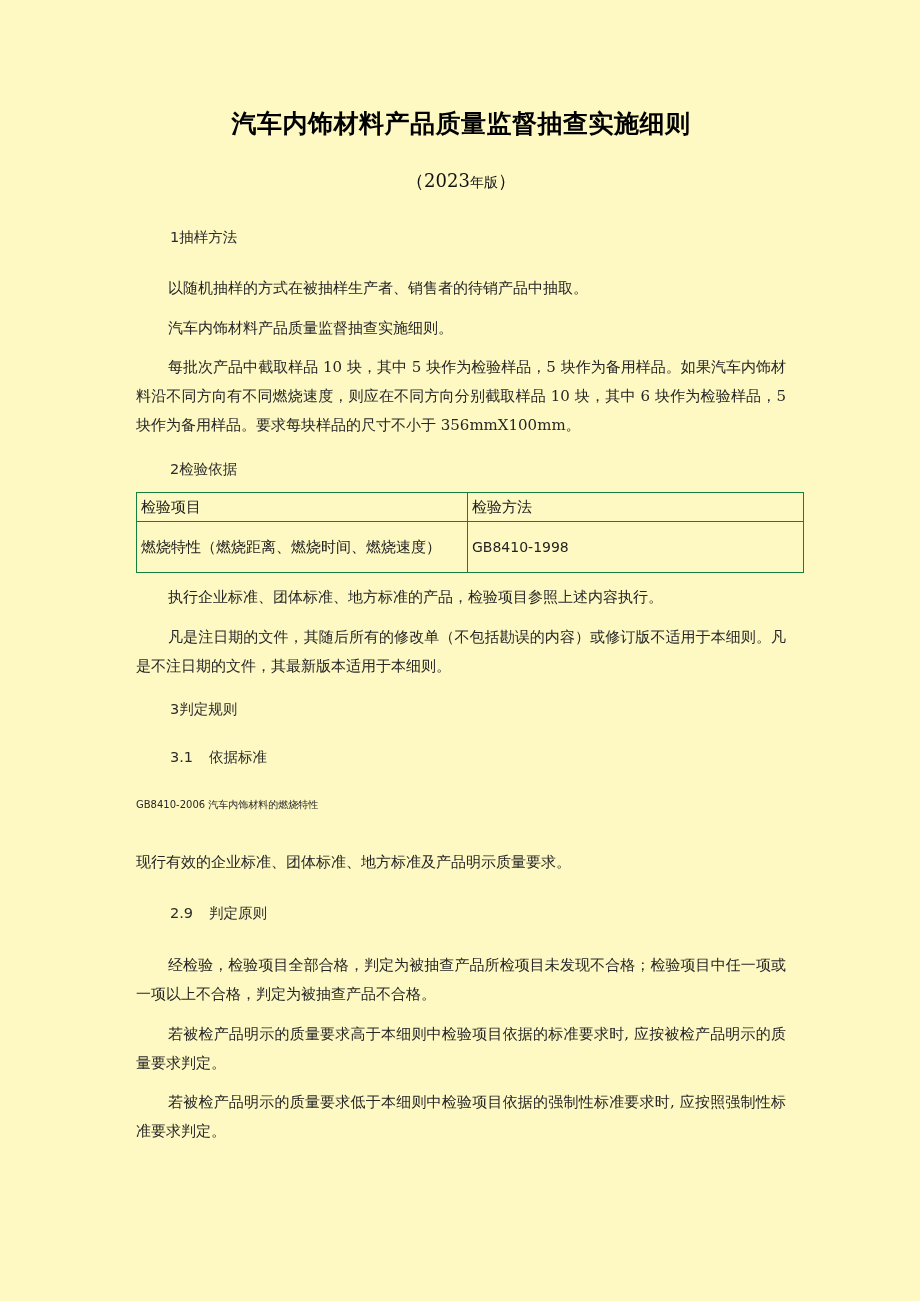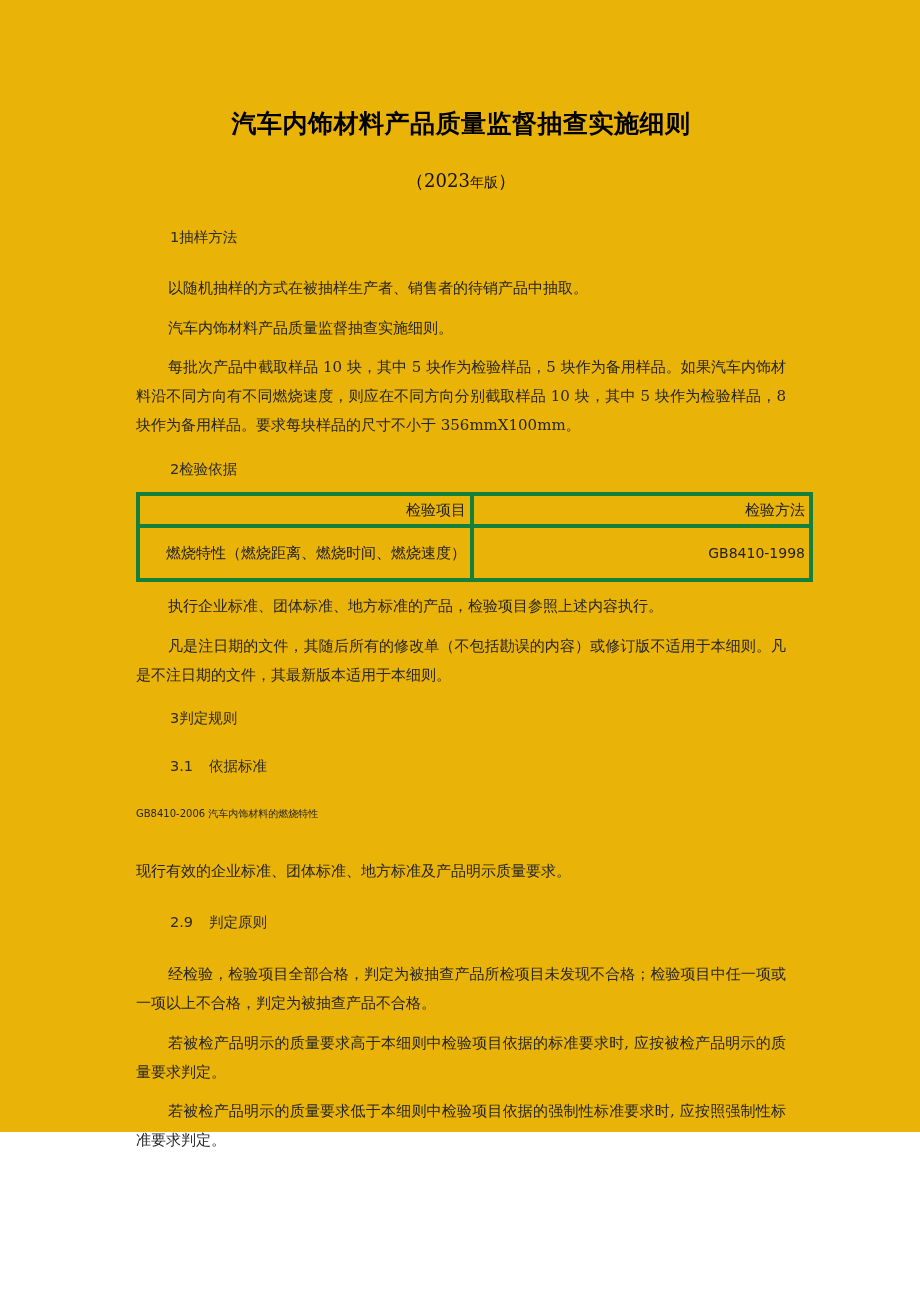--- a/index.html
+++ b/index.html
@@ -11,22 +11,22 @@
     width: 920px;
     height: 1301px;
     font-family: "DejaVu Sans", "Liberation Sans", sans-serif;
     color: #1a1a1a;
     overflow: hidden;
     position: relative;
   }
   .page {
     position: relative;
     width: 920px;
-    height: 1132px;
-    background: #eab308;
+    height: 1301px;
+    background: #fef9c3;
     box-sizing: border-box;
     padding: 0;
   }
   .content {
     position: absolute;
     left: 136px;
     top: 0;
     width: 650px;
   }
 
@@ -104,25 +104,25 @@
   .tbl-wrap {
     margin-top: 12px;
     width: 649px;
   }
   table.insp {
     border-collapse: collapse;
     width: 649px;
     table-layout: fixed;
   }
   table.insp td {
-    border: 4px solid #15803d;
+    border: 1px solid #15803d;
     font-family: "DejaVu Serif", "Liberation Serif", serif;
     font-size: 15px;
     color: #222222;
-    text-align: right;
+    text-align: left;
     vertical-align: middle;
   }
   table.insp td.col-a { width: 322px; }
   table.insp td.col-b { width: 327px; }
   table.insp tr.head td {
     height: 24px;
     padding: 2px 4px;
   }
   table.insp tr.body td {
     height: 46px;
@@ -153,21 +153,21 @@
     <div class="sec-head">
       <span class="num">1</span><span>抽样方法</span>
     </div>
 
     <div class="sp-l"></div>
 
     <p class="para indent">以随机抽样的方式在被抽样生产者、销售者的待销产品中抽取。</p>
     <div class="sp-s"></div>
     <p class="para indent">汽车内饰材料产品质量监督抽查实施细则。</p>
     <div class="sp-s"></div>
-    <p class="para indent">每批次产品中截取样品 10 块，其中 5 块作为检验样品，5 块作为备用样品。如果汽车内饰材料沿不同方向有不同燃烧速度，则应在不同方向分别截取样品 10 块，其中 5 块作为检验样品，8 块作为备用样品。要求每块样品的尺寸不小于 356mmX100mm。</p>
+    <p class="para indent">每批次产品中截取样品 10 块，其中 5 块作为检验样品，5 块作为备用样品。如果汽车内饰材料沿不同方向有不同燃烧速度，则应在不同方向分别截取样品 10 块，其中 6 块作为检验样品，5 块作为备用样品。要求每块样品的尺寸不小于 356mmX100mm。</p>
 
     <div class="sp-m"></div>
 
     <div class="sec-head">
       <span class="num">2</span><span>检验依据</span>
     </div>
 
     <div class="tbl-wrap">
       <table class="insp">
         <tbody>

